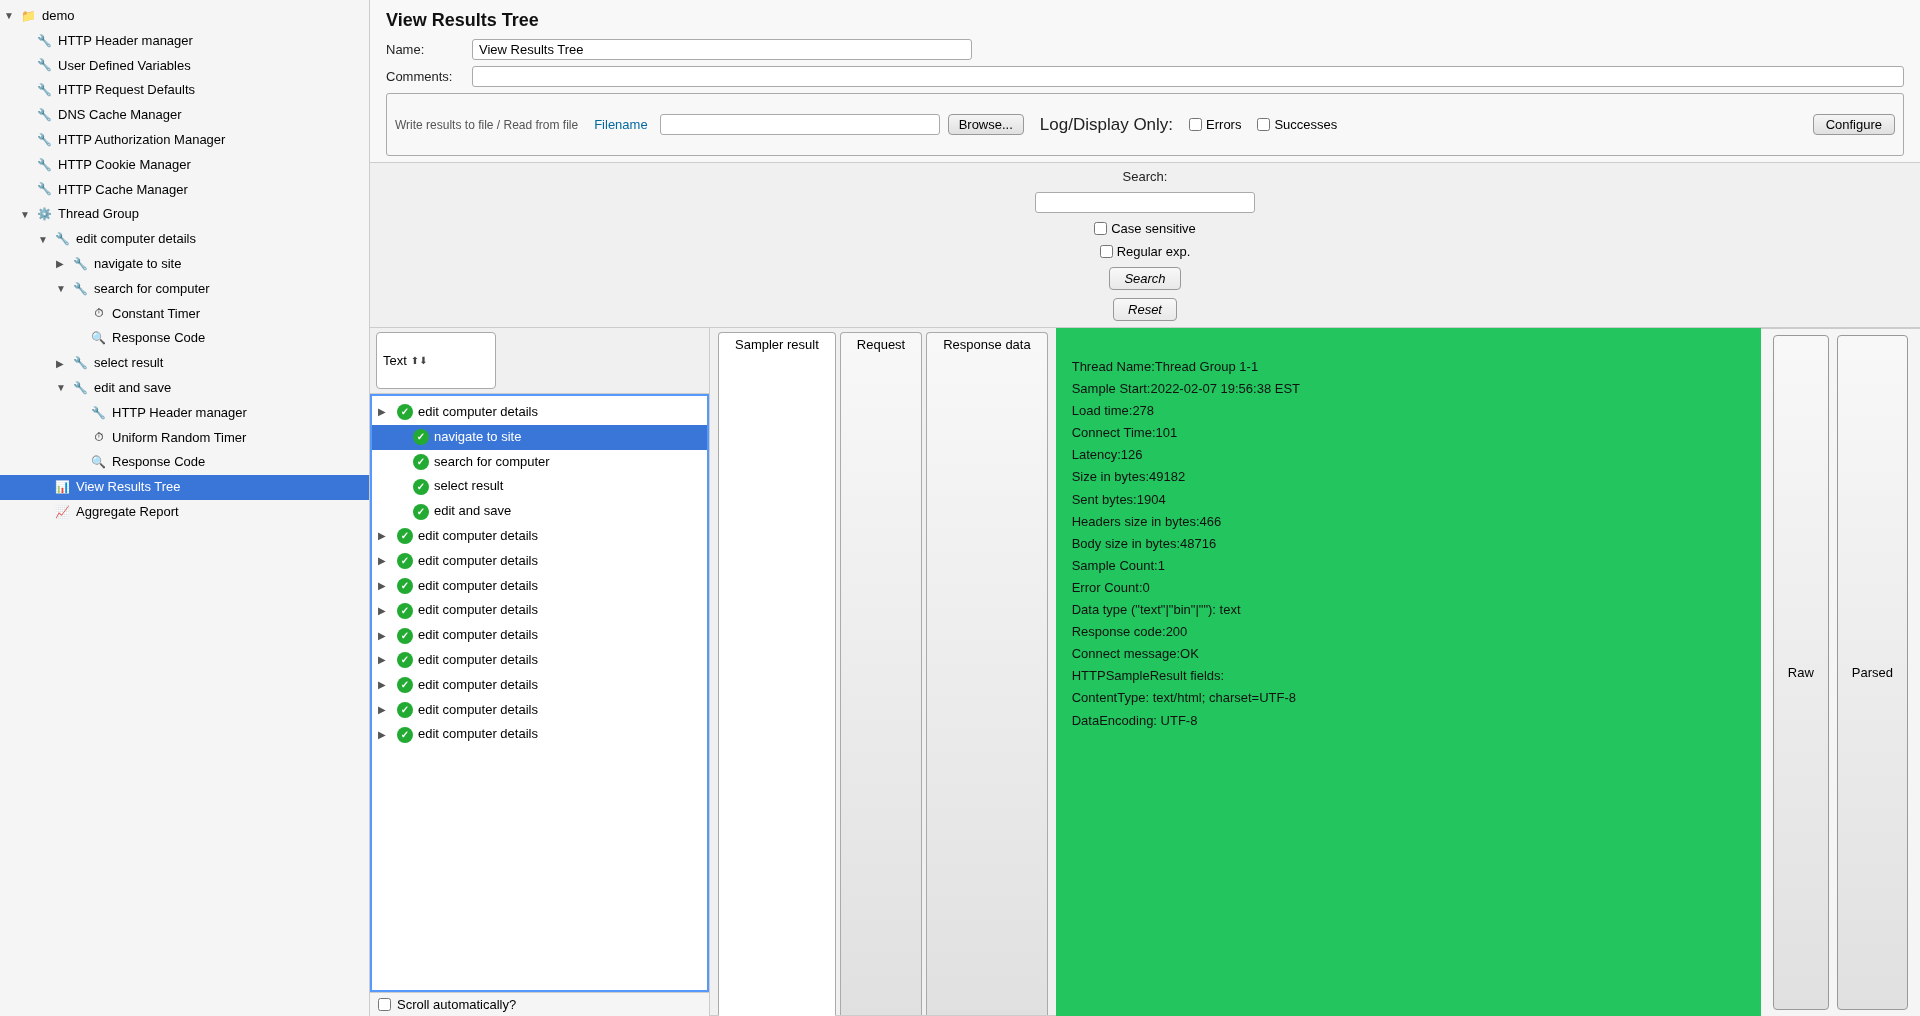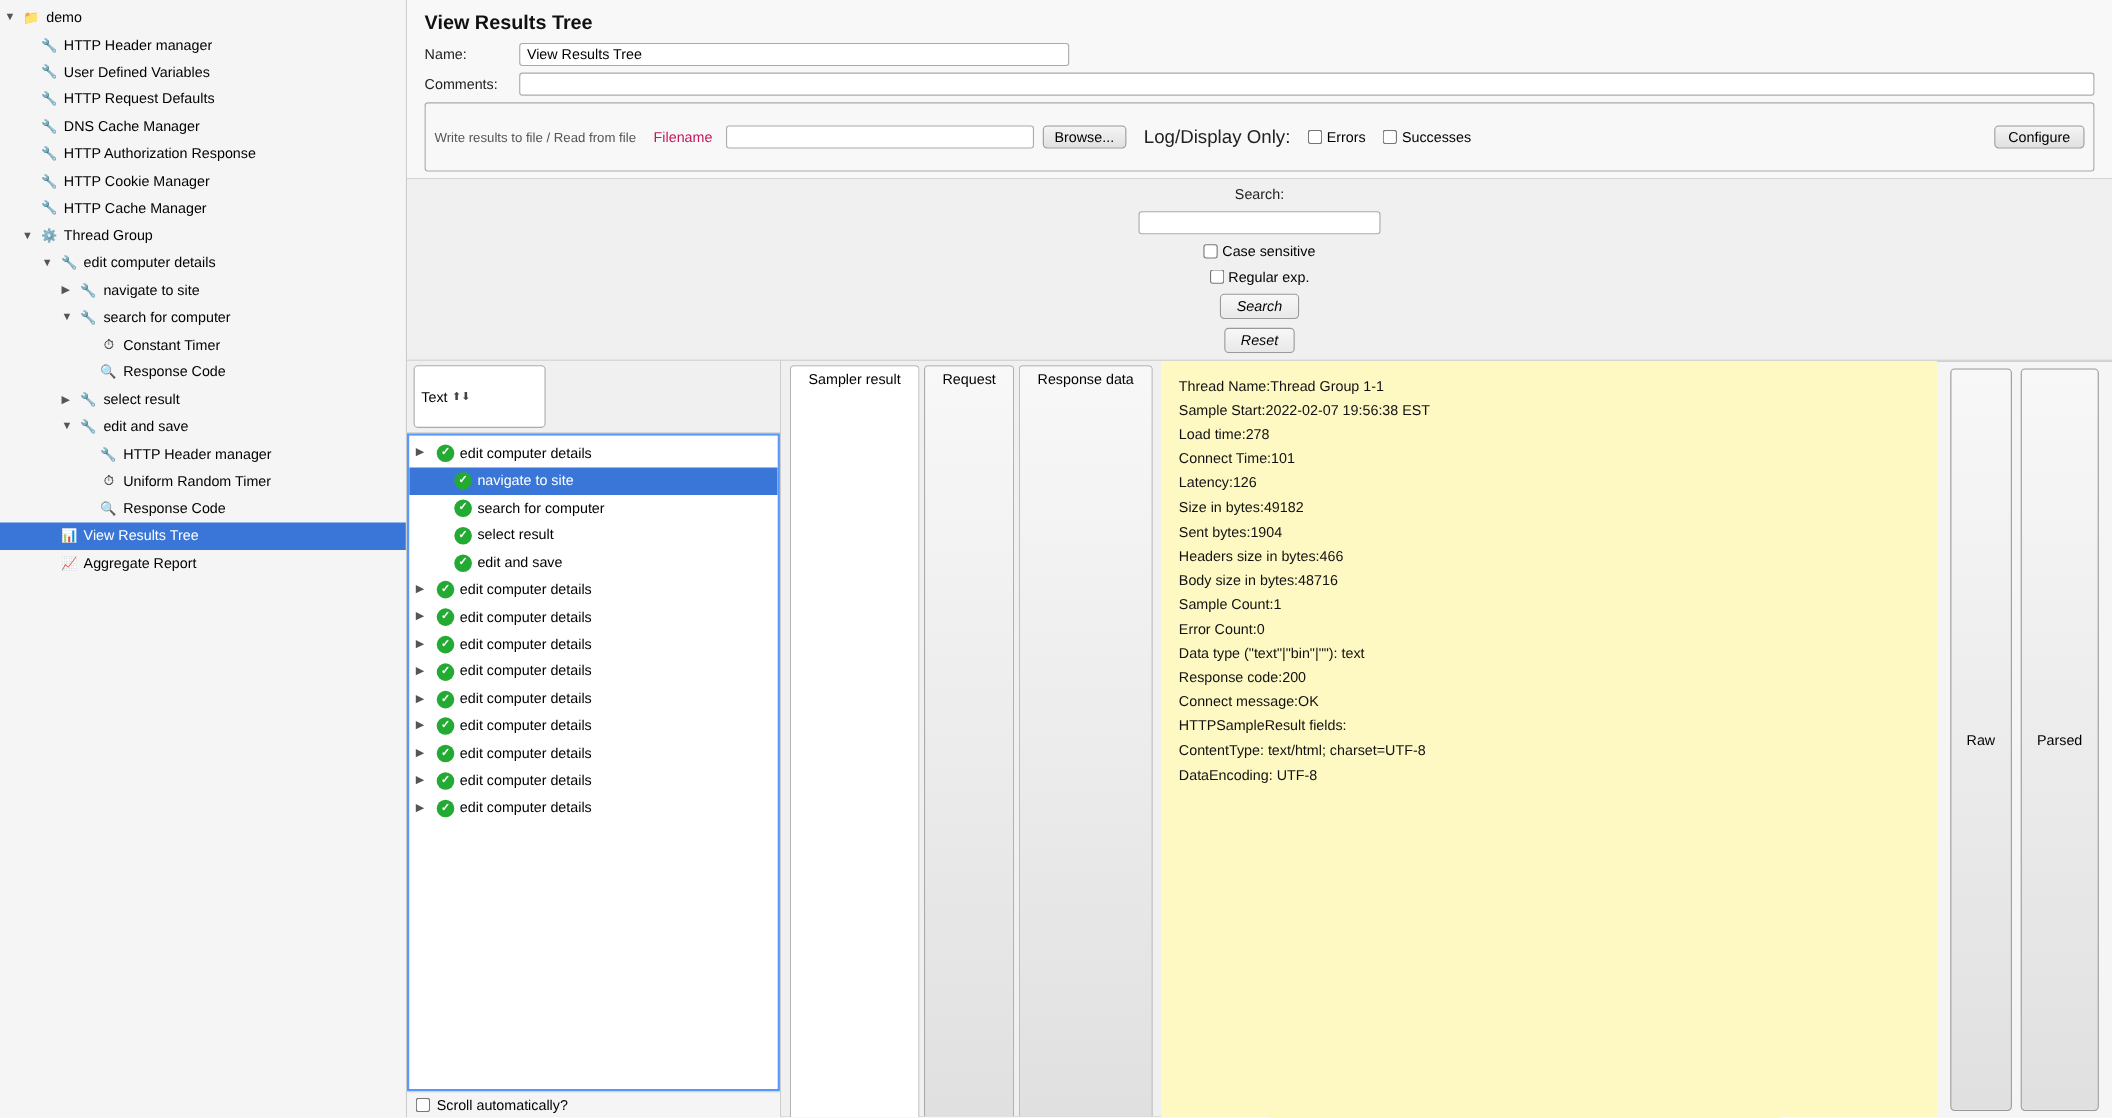--- a/index.html
+++ b/index.html
@@ -103,21 +103,21 @@
       align-items: center;
       gap: 8px;
     }
     .write-results-label {
       font-size: 12px;
       color: #555;
       margin-right: 8px;
     }
     .filename-label {
       font-size: 13px;
-      color: #be185d;
+      color: #0369a1;
       margin-right: 4px;
     }
     .filename-input {
       border: 1px solid #aaa;
       border-radius: 3px;
       padding: 2px 6px;
       width: 280px;
       font-size: 13px;
       background: white;
     }
@@ -298,25 +298,25 @@
       background: linear-gradient(to bottom, #f8f8f8, #e0e0e0);
       cursor: pointer;
     }
     .detail-tab.active {
       background: white;
       border-bottom: 1px solid white;
       margin-bottom: -1px;
     }
     #detail-content {
       flex: 1;
-      padding: 12px 16px;
+      padding: 28px 16px;
       overflow-y: auto;
       font-size: 13px;
       line-height: 1.7;
-      background: #fef9c3;
+      background: #22c55e;
     }
     #detail-content .detail-line {
       white-space: pre;
       color: #111;
     }
     #detail-footer {
       display: flex;
       justify-content: flex-end;
       padding: 6px 12px;
       border-top: 1px solid #ccc;
@@ -362,21 +362,21 @@
       <span>HTTP Request Defaults</span>
     </div>
     <div class="tree-item indent-1">
       <span class="expand-arrow"></span>
       <span class="icon">🔧</span>
       <span>DNS Cache Manager</span>
     </div>
     <div class="tree-item indent-1">
       <span class="expand-arrow"></span>
       <span class="icon">🔧</span>
-      <span>HTTP Authorization Response</span>
+      <span>HTTP Authorization Manager</span>
     </div>
     <div class="tree-item indent-1">
       <span class="expand-arrow"></span>
       <span class="icon">🔧</span>
       <span>HTTP Cookie Manager</span>
     </div>
     <div class="tree-item indent-1">
       <span class="expand-arrow"></span>
       <span class="icon">🔧</span>
       <span>HTTP Cache Manager</span>

